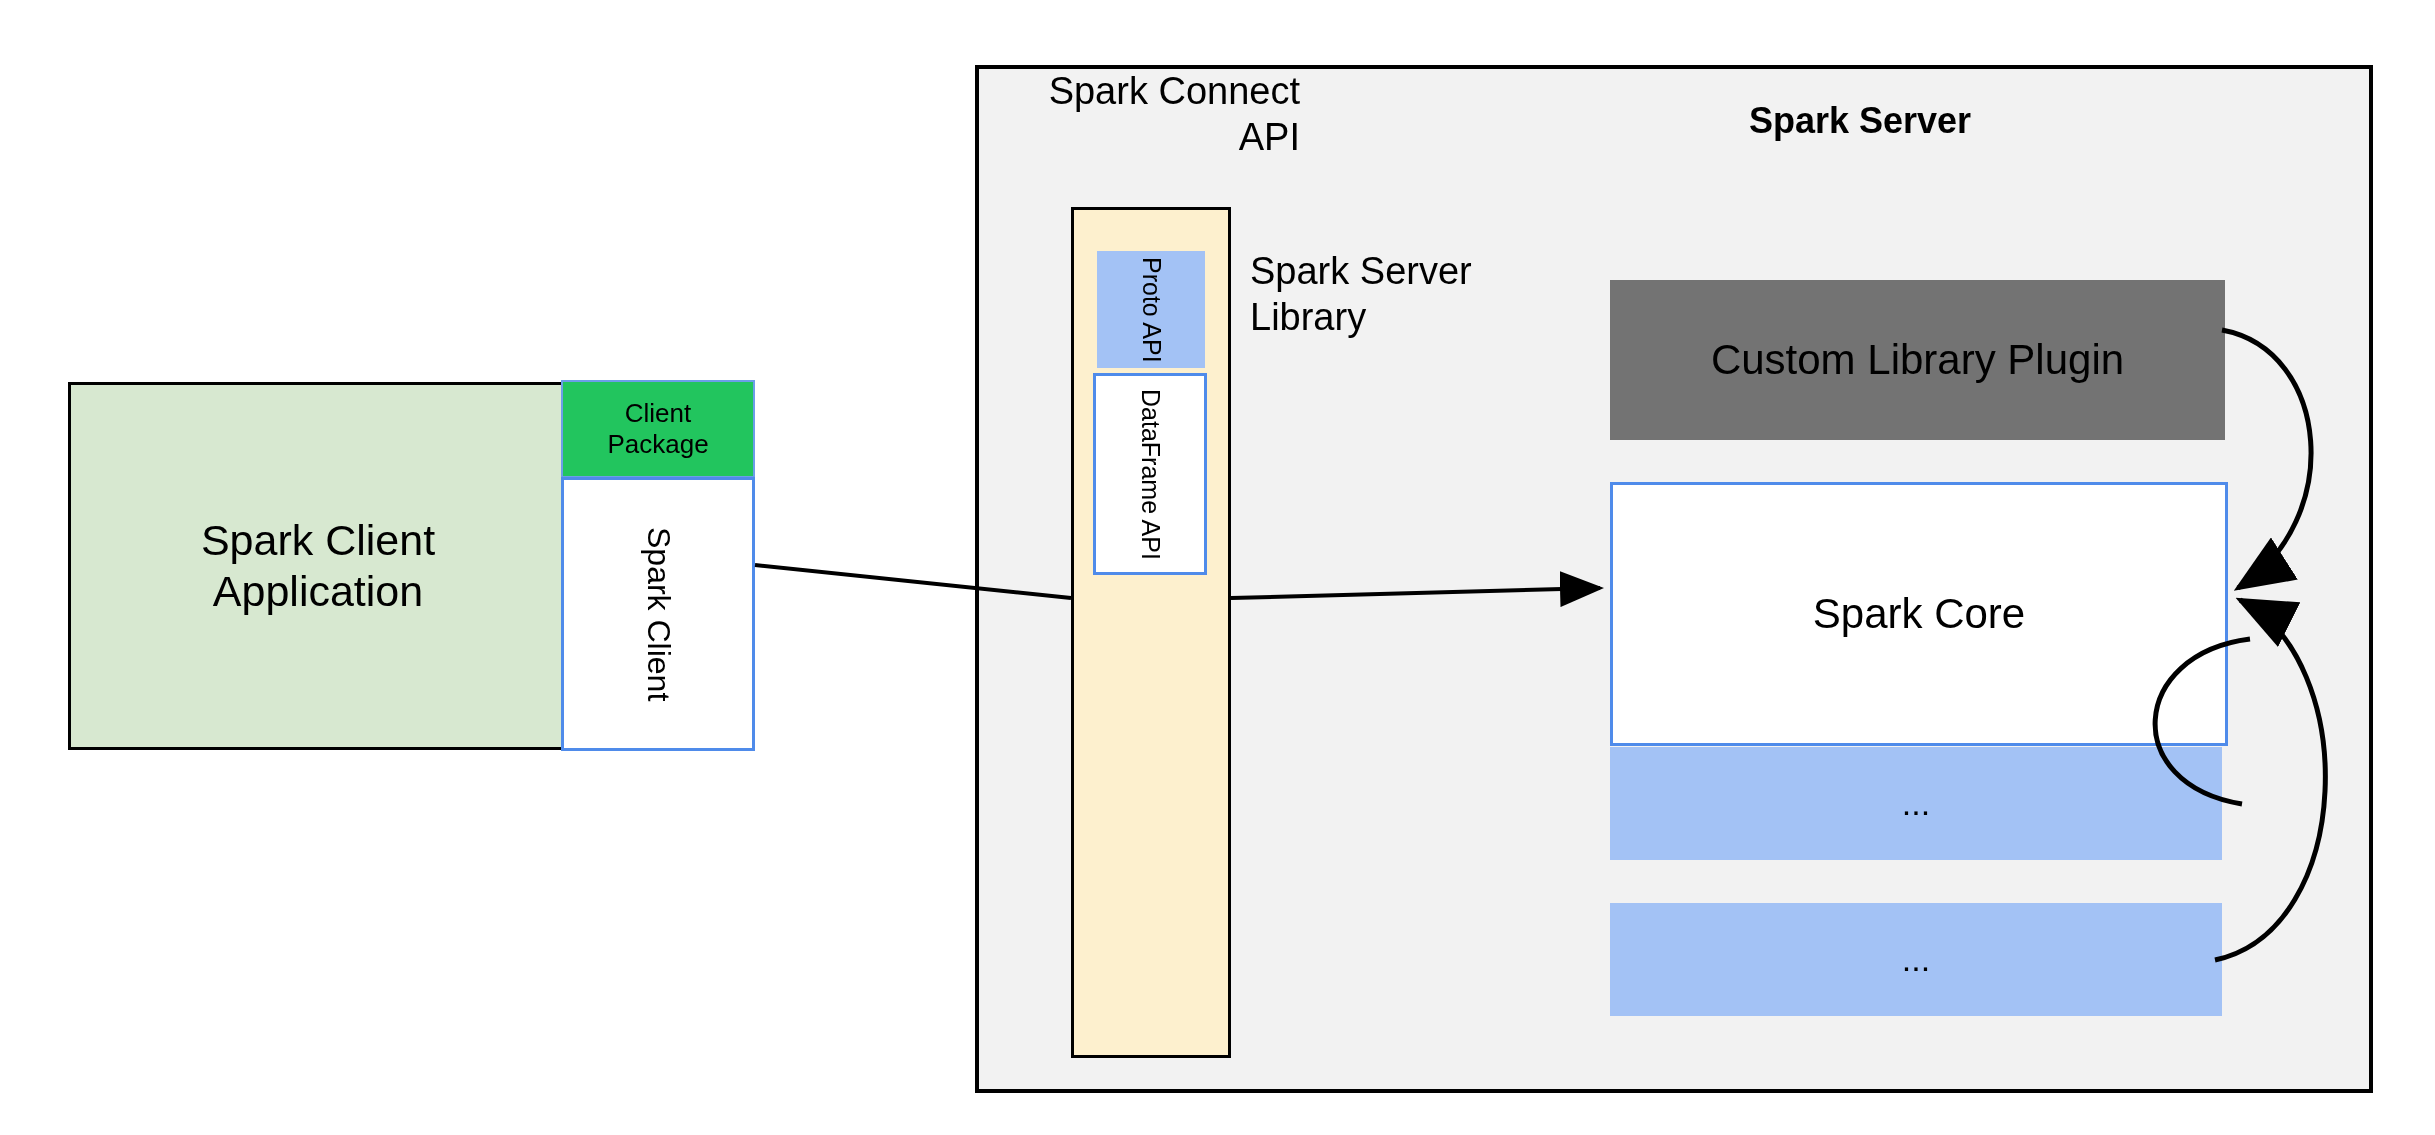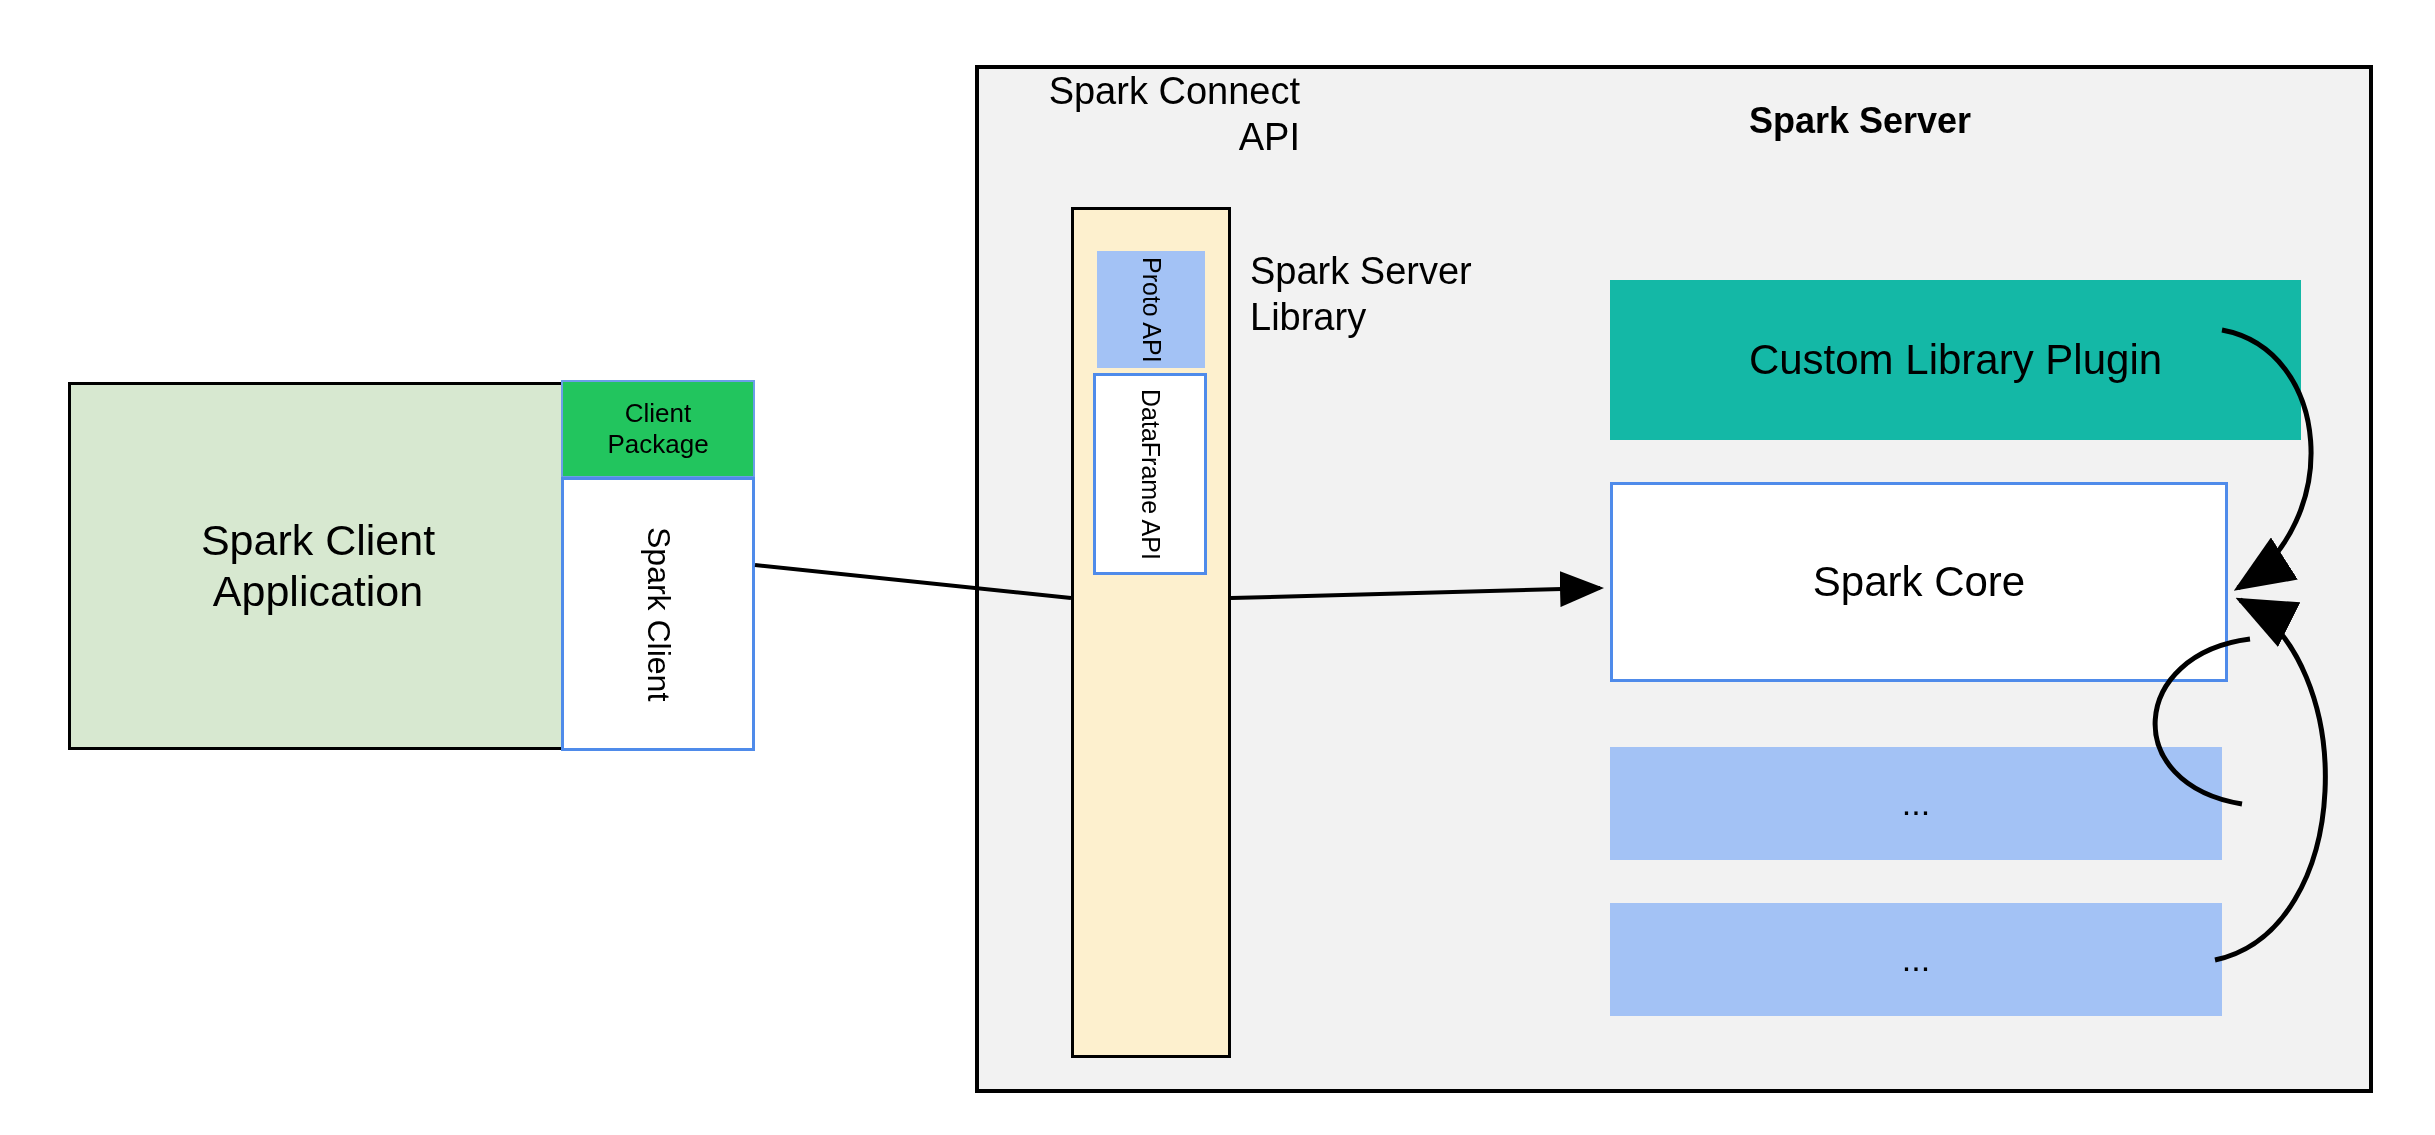--- a/index.html
+++ b/index.html
@@ -133,31 +133,31 @@
     background: #ffffff;
     border: 3px solid #4f8bea;
     z-index: 5;
   }
   #dataframe-api .vtext { font-size: 25px; }
 
   
   #custom-plugin {
     left: 1610px;
     top: 280px;
-    width: 691px;
+    width: 615px;
     height: 160px;
-    background: #14b8a6;
+    background: #737373;
     font-size: 42px;
     z-index: 5;
   }
   #spark-core {
     left: 1610px;
     top: 482px;
     width: 618px;
-    height: 200px;
+    height: 264px;
     background: #ffffff;
     border: 3px solid #4f8bea;
     font-size: 42px;
     z-index: 5;
   }
   #ellipsis-1 {
     left: 1610px;
     top: 747px;
     width: 612px;
     height: 113px;

